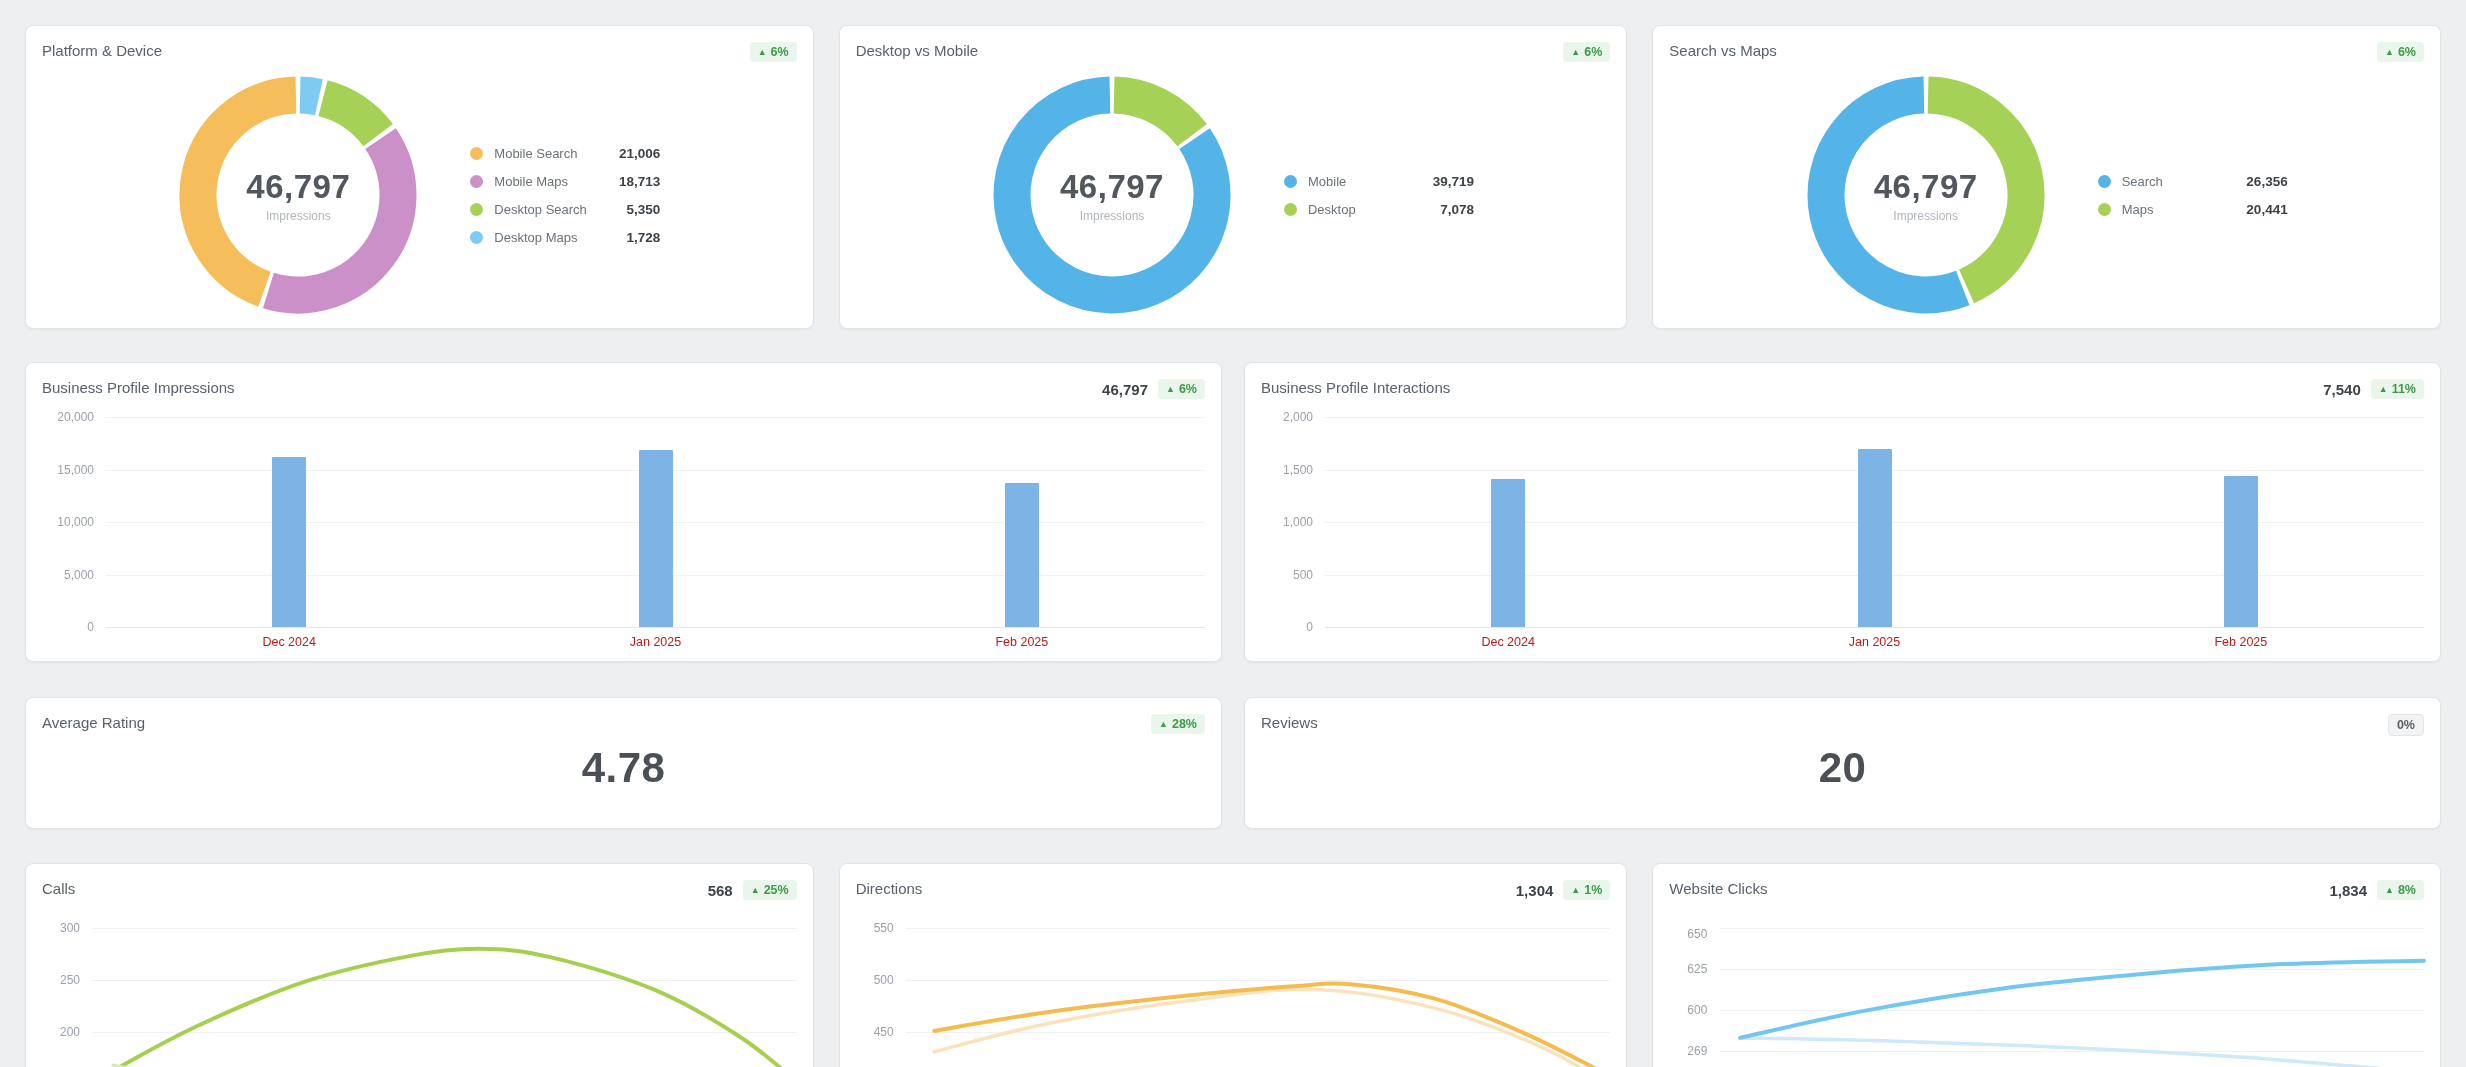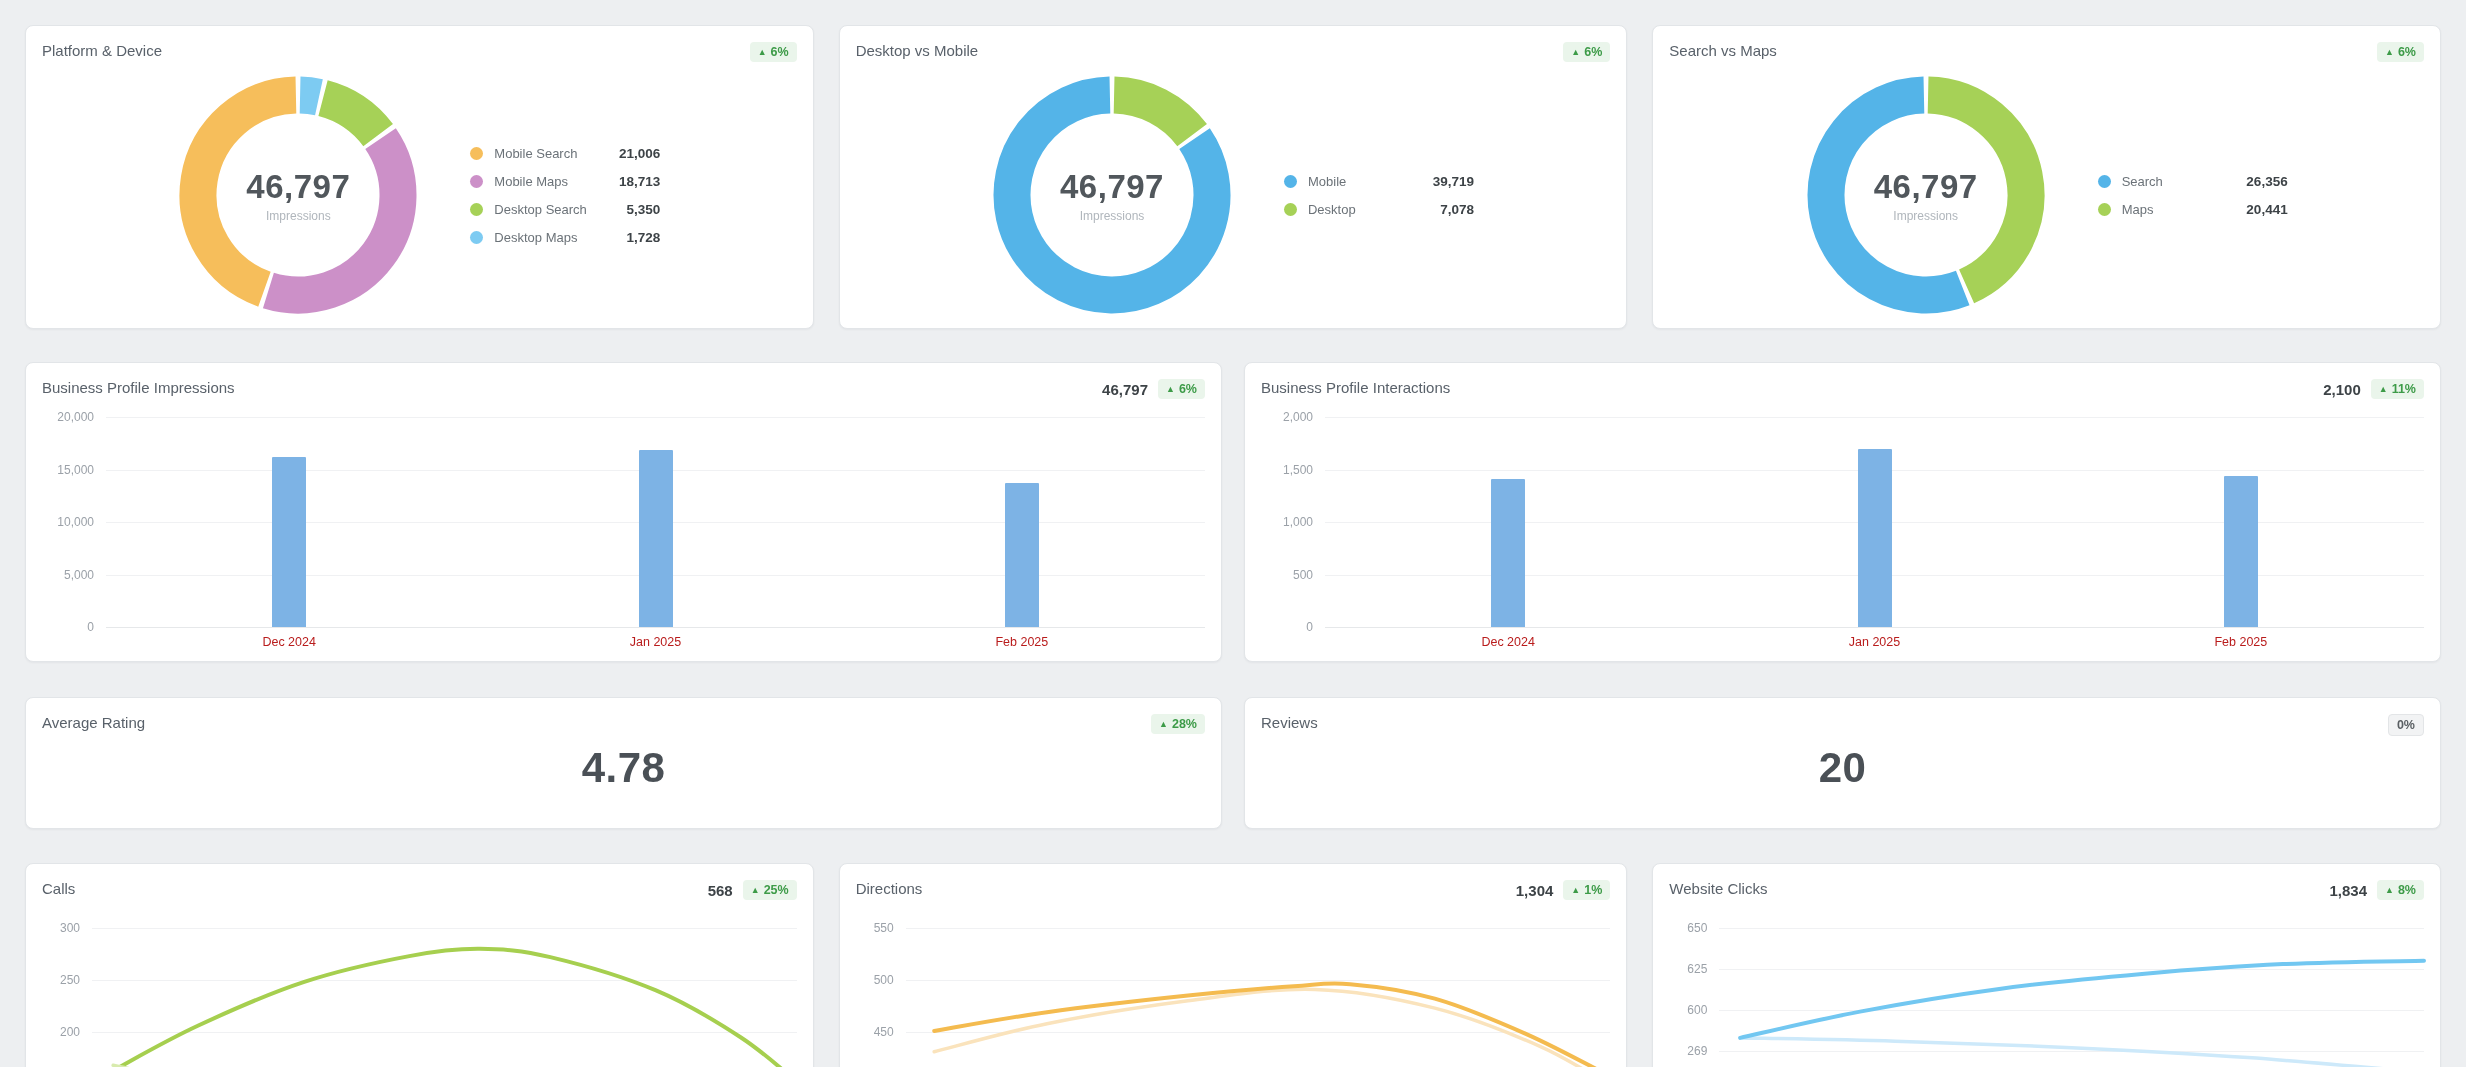--- a/index.html
+++ b/index.html
@@ -227,21 +227,21 @@
           <div class="xtick" style="left: calc(50% + 32px);">Jan 2025</div>
           <div class="bar" style="left: calc(83.3333% + 10.6667px); height: 143.9px; background: rgb(125, 179, 229);"></div>
           <div class="xtick" style="left: calc(83.3333% + 10.6667px);">Feb 2025</div>
         </div>
     </div>
 
     <div class="card h300">
       <div class="card-head">
         <div class="card-title">Business Profile Interactions</div>
         <div class="head-right">
-          <span class="head-value">2,100</span>
+          <span class="head-value">7,540</span>
           <div class="badge up">
             <span class="tri">▲</span>
             <span class="pct">11%</span>
           </div>
         </div>
       </div>
       <div class="bars">
           <div class="gridline" style="top: 0px;"></div>
           <div class="ytick" style="top: 0px;">2,000</div>
           <div class="gridline" style="top: 52.5px;"></div>
@@ -345,21 +345,21 @@
         <div class="head-right">
           <span class="head-value">1,834</span>
           <div class="badge up">
             <span class="tri">▲</span>
             <span class="pct">8%</span>
           </div>
         </div>
       </div>
       <div class="linechart">
           <div class="gridline" style="top: 0px;"></div>
-          <div class="ytick" style="top: 0px;">650</div>
+          <div class="ytick" style="top: 6px;">650</div>
           <div class="gridline" style="top: 41px;"></div>
           <div class="ytick" style="top: 41px;">625</div>
           <div class="gridline" style="top: 82px;"></div>
           <div class="ytick" style="top: 82px;">600</div>
           <div class="gridline" style="top: 123px;"></div>
           <div class="ytick" style="top: 123px;">269</div>
           <svg viewBox="0 0 705 330" width="705" height="330">
             <path d="M 21.15 109.88000000000001 C 47.0 110.4, 121.0 111.5, 176.3 113.2 C 231.5 114.8, 293.8 117.0, 352.5 119.7 C 411.3 122.5, 470.0 125.5, 528.8 129.6 C 587.5 133.7, 675.6 141.9, 705.0 144.3" fill="none" stroke="#CDE9FA" stroke-width="3.5" stroke-opacity="1" stroke-linecap="round"></path>
             <path d="M 21.15 109.88000000000001 C 41.1 105.5, 97.5 91.8, 141.0 83.6 C 184.5 75.4, 235.0 67.0, 282.0 60.7 C 329.0 54.4, 376.0 50.0, 423.0 45.9 C 470.0 41.8, 517.0 38.3, 564.0 36.1 C 611.0 33.9, 681.5 33.3, 705.0 32.8" fill="none" stroke="#72C7F1" stroke-width="4" stroke-opacity="1" stroke-linecap="round"></path>
           </svg>

